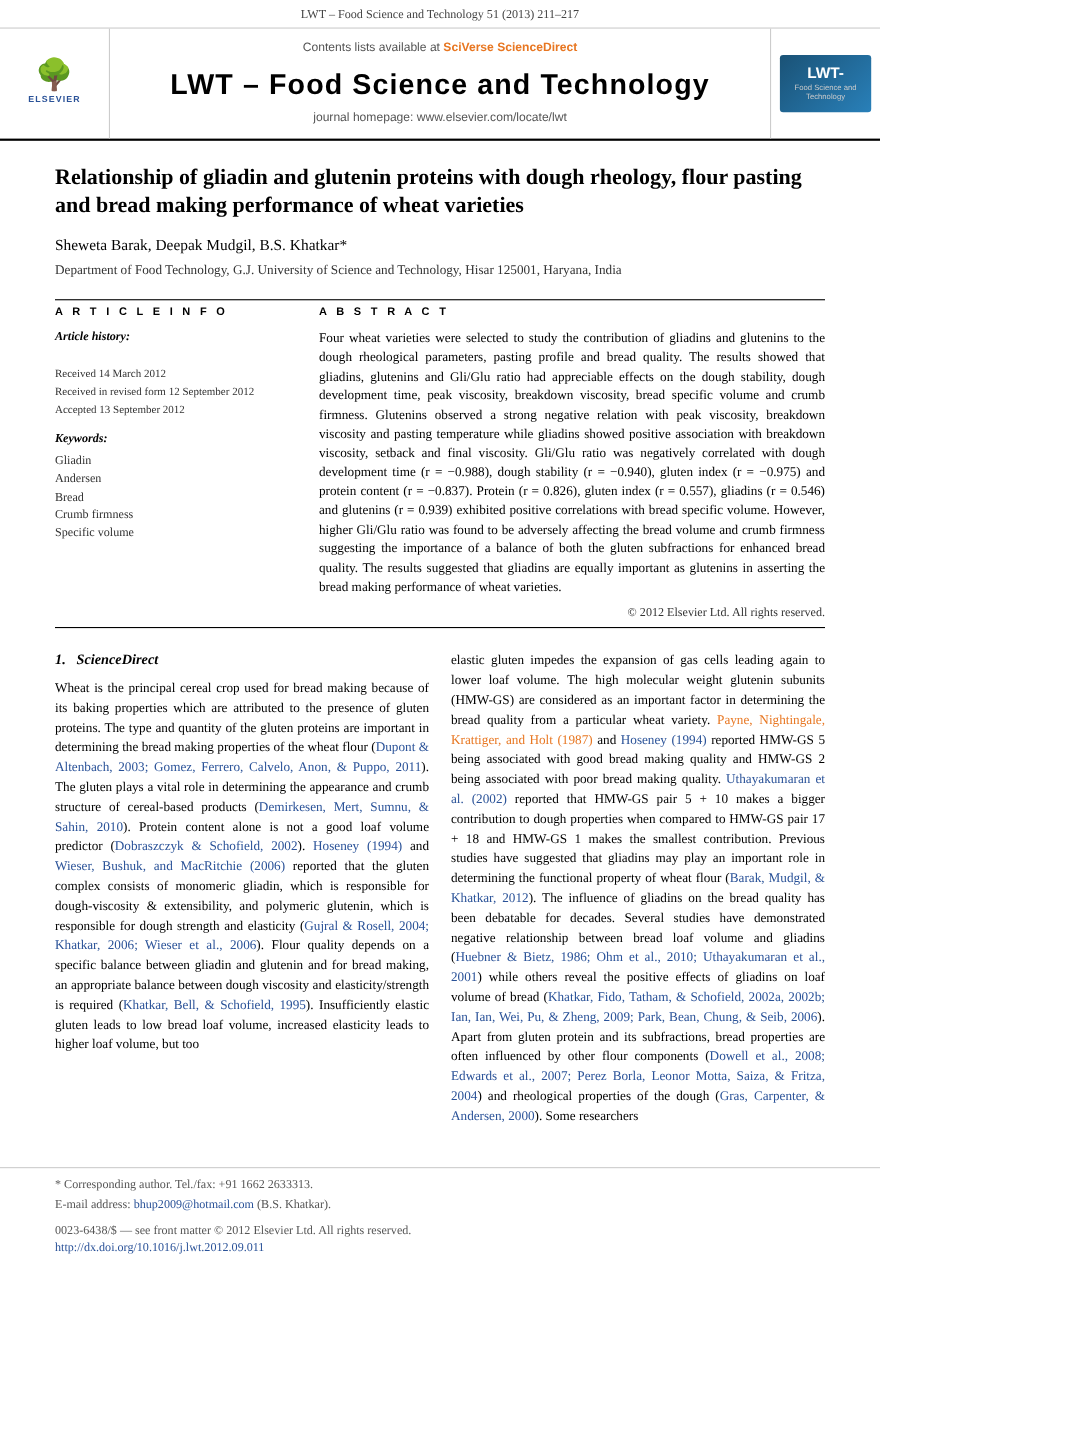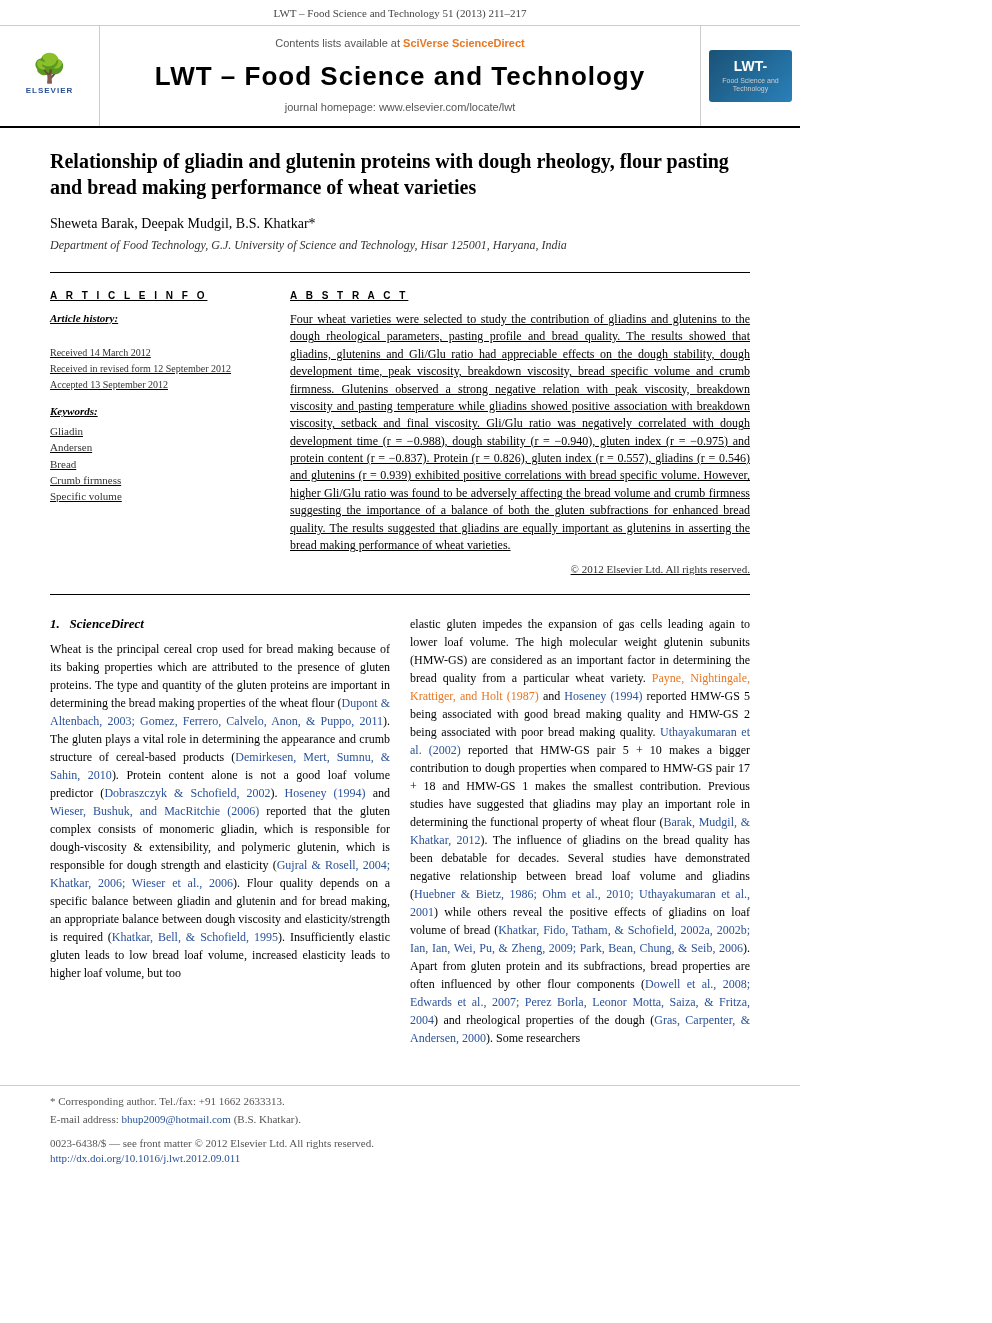--- a/index.html
+++ b/index.html
@@ -149,34 +149,32 @@
     
     .authors {
       font-size: 14px;
       margin-bottom: 4px;
       color: #000;
     }
 
     
     .affiliation {
       font-size: 12px;
-      font-style: italic;
       color: #333;
       margin-bottom: 18px;
     }
 
     
     .article-columns {
       display: flex;
       gap: 20px;
       margin-bottom: 20px;
       border-top: 1px solid #000;
       border-bottom: 1px solid #000;
-      padding: 16px 0;
-      text-decoration: underline;
+      padding: 4px 0;
     }
 
     .article-info-col {
       width: 220px;
       min-width: 220px;
     }
 
     .abstract-col {
       flex: 1;
     }

